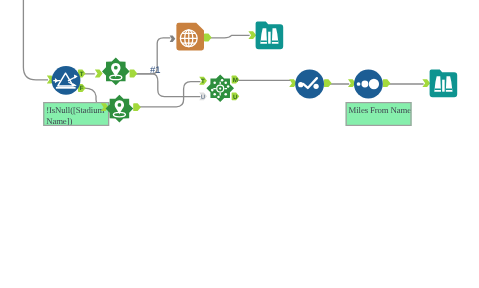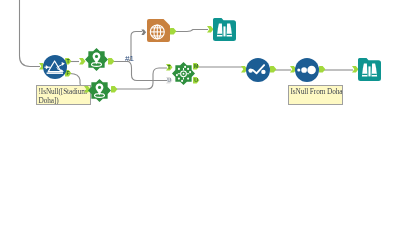--- a/index.html
+++ b/index.html
@@ -1,20 +1,20 @@
 <!DOCTYPE html>
 <html><head>
 <meta charset="utf-8">
 <style>
   html,body{margin:0;padding:0;background:#ffffff;}
   #canvas{position:relative;width:399px;height:128px;background:#ffffff;overflow:hidden;
           font-family:"Liberation Sans", sans-serif;}
   #canvas svg{position:absolute;left:0;top:0;}
   .wire{fill:none;stroke:#8c8c8c;stroke-width:1.1;}
-  .annobox{position:absolute;background:#fef9c3;border:1px solid #a0a0a0;
+  .annobox{position:absolute;background:#86efac;border:1px solid #a0a0a0;
            font-family:"Liberation Serif", serif;color:#3f4550;
            font-size:7.3px;line-height:9.2px;padding:1px 0 0 1.5px;letter-spacing:-0.1px;box-sizing:border-box;
            overflow:hidden;}
   .annobox div{white-space:nowrap;}
 </style>
 </head>
 <body>
 
 <div id="canvas">
 <svg width="399" height="128" viewBox="0 0 399 128">
@@ -33,24 +33,24 @@
         <path class="wire" d="M115,89 L147,89 Q153,89 153,83 L153,74 Q153,68 159,68 L167,68"></path>
         <path class="wire" d="M174,31.5 L187,31.5 Q191,31.5 193,29.5 L196,29.5 L208,29.5"></path>
         <path class="wire" d="M197,67 L242,67"></path>
         <path class="wire" d="M273,70 L291,70"></path>
         <path class="wire" d="M322,70 L353,70"></path>
       </g>
 </svg>
 <div id="anno-layer">
       <div class="annobox" style="left: 36px; top: 85px; width: 55px; height: 20px;">
         <div>!IsNull([Stadium</div>
-        <div>Doha])</div>
+        <div>Name])</div>
       </div>
       <div class="annobox" style="left: 288px; top: 85px; width: 55px; height: 20px;">
-        <div>IsNull From Doha</div>
+        <div>Miles From Name</div>
       </div>
     </div>
 <svg class="top-svg" width="399" height="128" viewBox="0 0 399 128">
   <g id="connector-layer">
         <g transform="translate(39,63)">
           <path d="M0,0 L3.9,0 L6.5,3.3 L3.9,6.6 L0,6.6 L2.3,3.3 Z" fill="#a3d93c"></path>
         </g>
         <g transform="translate(65,58)">
           <path d="M0.6,0 L3.7,0 L6.4,3.3 L3.7,6.6 L0.6,6.6 Q0,6.6 0,6.0 L0,0.6 Q0,0 0.6,0 Z" fill="#a3d93c"></path>
           <text x="3.1" y="5.1" text-anchor="middle" font-size="5.2" font-family="&quot;Liberation Sans&quot;, sans-serif" font-weight="bold" fill="#2f6b21">T</text>

